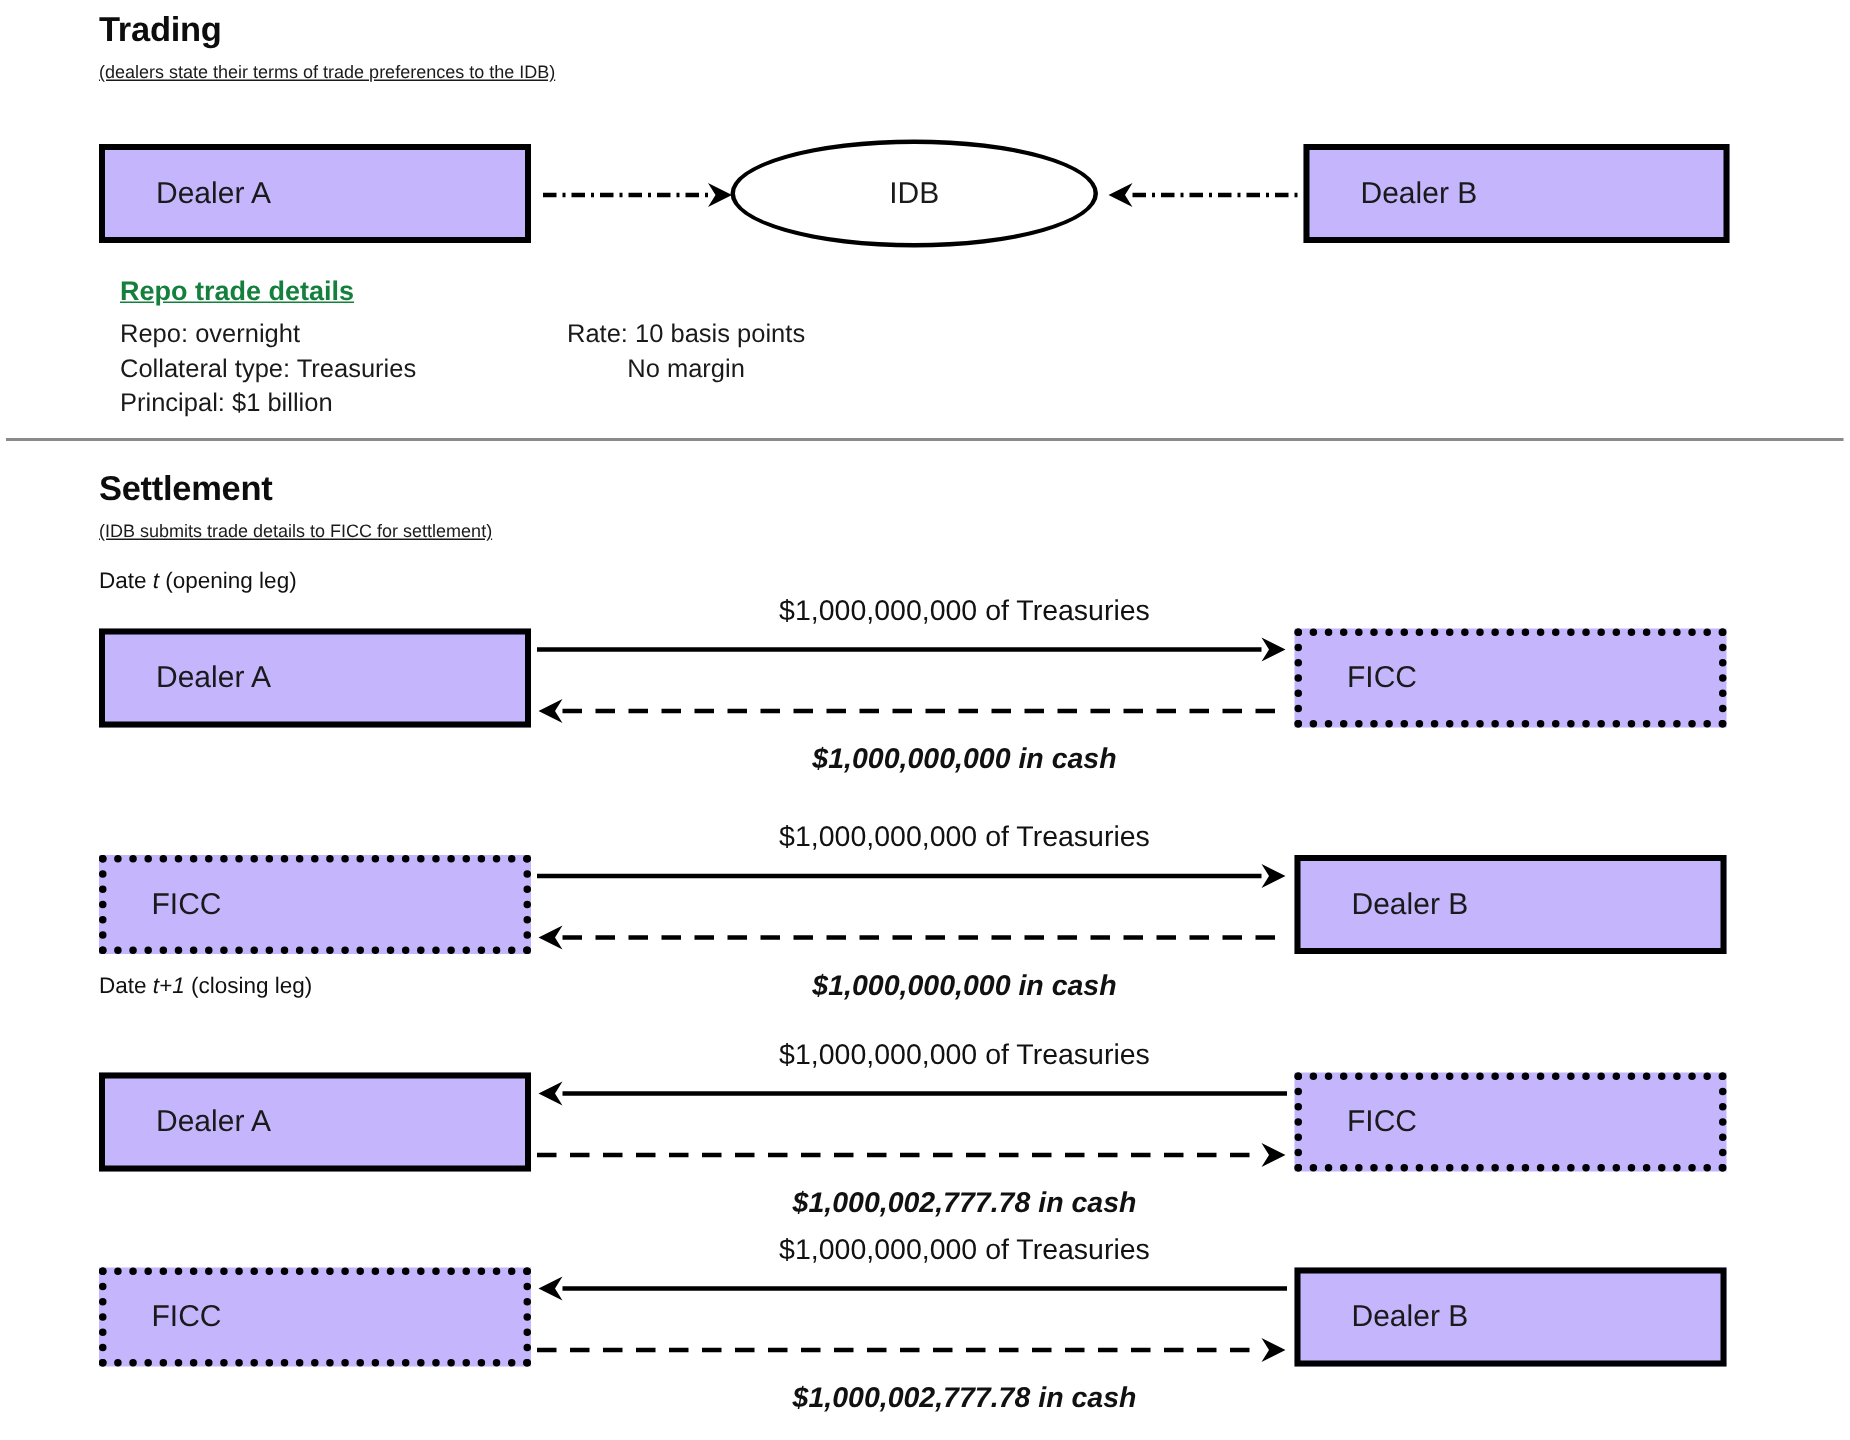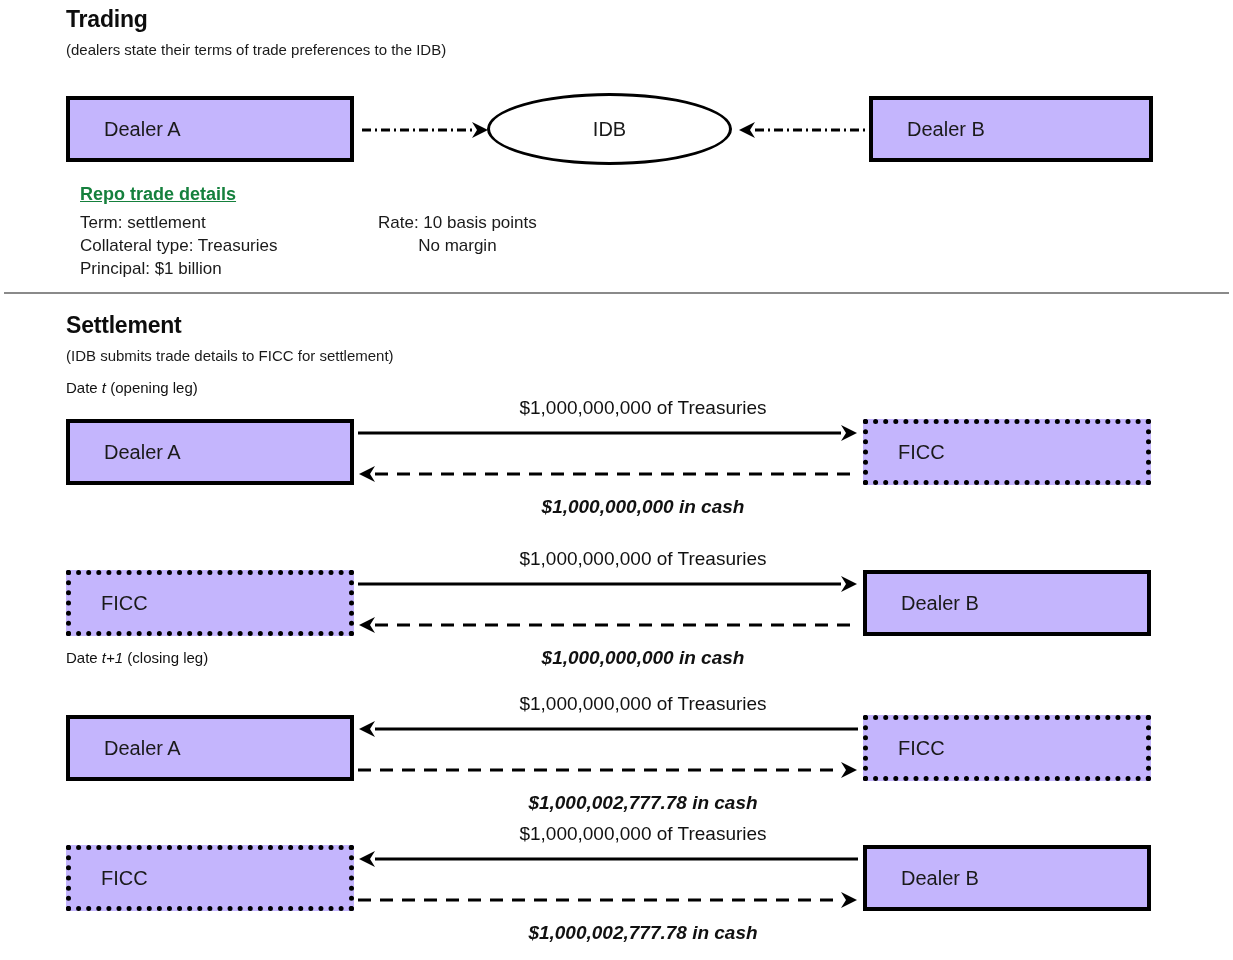--- a/index.html
+++ b/index.html
@@ -20,23 +20,24 @@
 
   
   .section-title {
     font-size: 23px;
     font-weight: bold;
     letter-spacing: -0.2px;
     color: #0d0d0d;
     white-space: nowrap;
   }
   .section-sub {
-    font-size: 15px;
+    font-size: 12px;
     color: #1a1a1a;
     white-space: nowrap;
+    text-decoration: underline;
   }
   .leg-label {
     font-size: 15px;
     color: #111111;
     white-space: nowrap;
   }
   .leg-label i { font-style: italic; }
 
   
   .divider {
@@ -135,21 +136,21 @@
   </svg>
 </div>
 
 <div class="abs node-box solid" style="left:869px; top:96px; width:284px; height:66px;">
   <span class="node-label">Dealer B</span>
 </div>
 
 <div class="abs details-title" style="left:80px; top:184px;">Repo trade details</div>
 
 <div class="abs" style="left:80px; top:211px;">
-  <div class="details-line">Term: settlement</div>
+  <div class="details-line">Repo: overnight</div>
   <div class="details-line">Collateral type: Treasuries</div>
   <div class="details-line">Principal: $1 billion</div>
 </div>
 
 <div class="abs" style="left:378px; top:211px;text-align:center;">
   <div class="details-line">Rate: 10 basis points</div>
   <div class="details-line">No margin</div>
 </div>
 
 <div class="abs divider" style="left:4px; top:292px; width:1225px;"></div>

